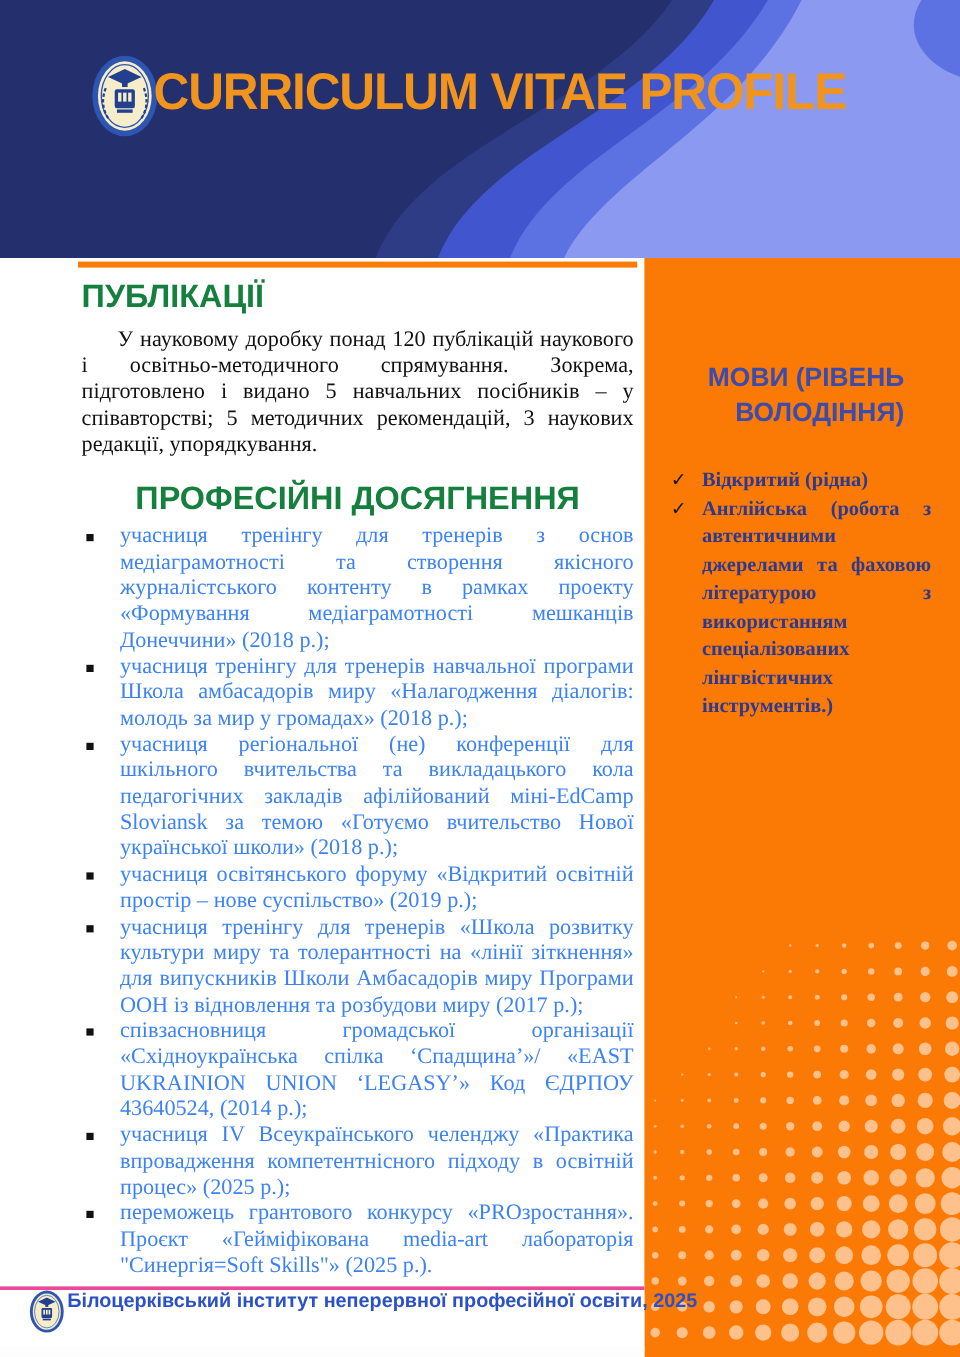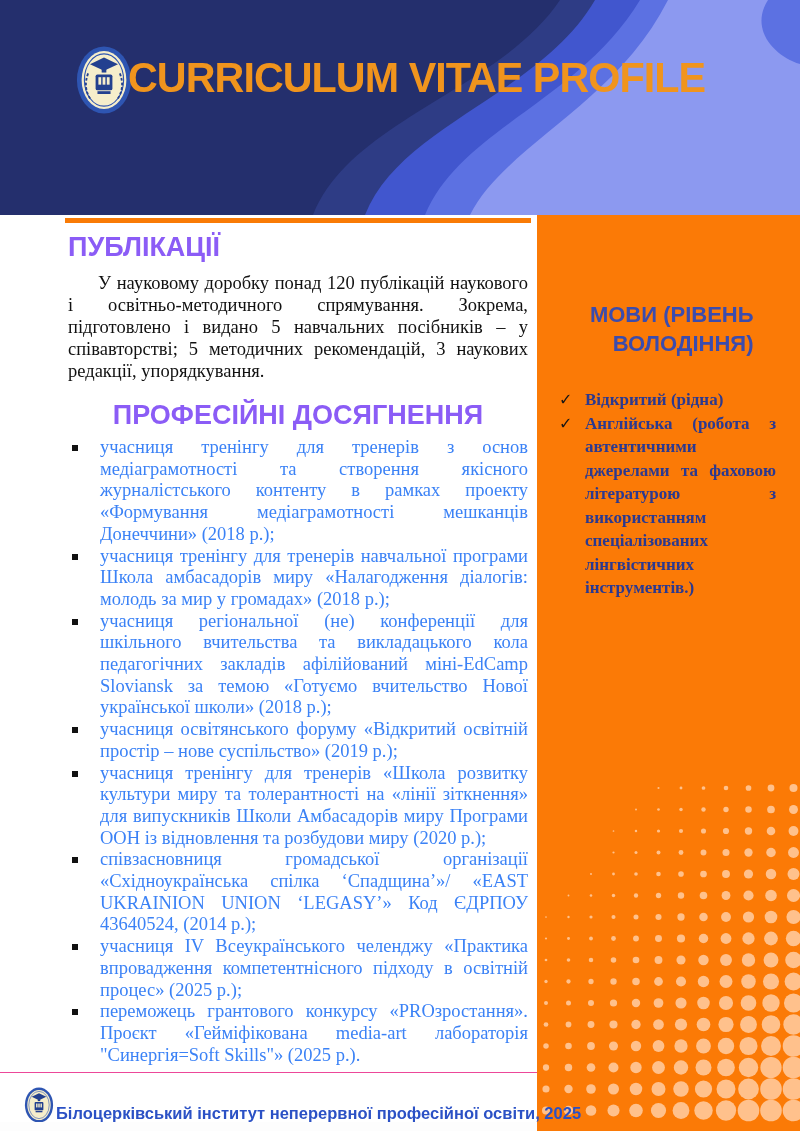--- a/index.html
+++ b/index.html
@@ -13,21 +13,21 @@
   .title{position:absolute;left:128px;top:53px;width:660px;
          font-family:"Liberation Sans",sans-serif;font-weight:800;font-size:43px;
          letter-spacing:-1px;color:#f0941d;white-space:nowrap;
          transform:scaleX(0.96);transform-origin:left center;}
 
   
   .left-col{position:absolute;left:0;top:215px;width:537px;height:916px;background:#ffffff;}
   .accent-rule{position:absolute;left:65px;top:3px;width:466px;height:5px;background:#f97b06;}
   .left-inner{margin:0 9px 0 68px;}
   h2.sec{font-family:"Liberation Sans",sans-serif;font-weight:800;font-size:27px;
-         color:#8b5cf6;margin:0;line-height:32px;letter-spacing:0;}
+         color:#15803d;margin:0;line-height:32px;letter-spacing:0;}
   .sec-pub{padding-top:16px;}
   .sec-ach{margin-top:17px !important;text-align:center;}
   .para{margin:9px 0 0 0;font-size:18.5px;line-height:22px;color:#111;
         text-align:justify;text-indent:30px;}
   ul.ach{list-style:none;margin:6px 0 0 0;padding:0;}
   ul.ach li{position:relative;padding-left:32px;font-size:18.5px;line-height:21.7px;
             color:#3b82f6;text-align:justify;}
   ul.ach li::before{content:"";position:absolute;left:4px;top:8px;width:6px;height:6px;
             background:#111;}
 
@@ -38,22 +38,22 @@
          font-family:"Liberation Sans",sans-serif;font-weight:800;font-size:22px;
          line-height:29px;color:#3b4cad;}
   ul.langs{position:relative;list-style:none;margin:30px 0 0 0;padding:0 24px 0 22px;}
   ul.langs li{position:relative;padding-left:26px;font-weight:bold;font-size:17px;
          line-height:23.5px;color:#2b3990;text-align:justify;}
   .check{position:absolute;left:0;top:0;color:#151515;font-family:"DejaVu Sans",sans-serif;
          font-weight:bold;font-size:16px;}
 
   
   .footer{position:absolute;left:0;top:1072px;width:537px;height:50px;background:#ffffff;
-          border-top:1px solid #ec4899;border-bottom:1px solid #e3e3e6;
-          display:flex;align-items:flex-end;}
+          border-top:3px solid #ec4899;border-bottom:1px solid #e3e3e6;
+          display:flex;align-items:flex-start;}
   .footer .flogo{width:30px;height:36px;margin-left:24px;flex:0 0 auto;}
   .ftext{margin-left:2px;font-family:"Liberation Sans",sans-serif;font-weight:bold;
          font-size:16.5px;color:#2b51c5;white-space:nowrap;}
   .bottom-strip{position:absolute;left:0;top:1122px;width:537px;height:9px;background:#fdfdfd;}
 </style>
 </head>
 <body>
 
 <div class="page">
 
@@ -88,21 +88,21 @@
     <div class="left-inner">
       <h2 class="sec sec-pub">ПУБЛІКАЦІЇ</h2>
       <p class="para">У науковому доробку понад 120 публікацій наукового і освітньо-методичного спрямування. Зокрема, підготовлено і видано 5 навчальних посібників – у співавторстві; 5  методичних рекомендацій, 3 наукових редакції, упорядкування.</p>
 
       <h2 class="sec sec-ach">ПРОФЕСІЙНІ ДОСЯГНЕННЯ</h2>
       <ul class="ach">
         <li>учасниця тренінгу для тренерів з основ медіаграмотності та створення якісного журналістського контенту в рамках проекту «Формування медіаграмотності мешканців Донеччини» (2018 р.);</li>
         <li>учасниця тренінгу для тренерів навчальної програми Школа амбасадорів миру «Налагодження діалогів: молодь за мир у громадах» (2018 р.);</li>
         <li>учасниця регіональної (не) конференції для шкільного вчительства та викладацького кола педагогічних закладів афілійований міні-EdCamp Sloviansk за темою «Готуємо вчительство Нової української школи» (2018 р.);</li>
         <li>учасниця освітянського форуму «Відкритий освітній простір – нове суспільство» (2019 р.);</li>
-        <li>учасниця тренінгу для тренерів «Школа розвитку культури миру та толерантності на «лінії зіткнення» для випускників Школи Амбасадорів миру Програми ООН із відновлення та розбудови миру (2020 р.);</li>
+        <li>учасниця тренінгу для тренерів «Школа розвитку культури миру та толерантності на «лінії зіткнення» для випускників Школи Амбасадорів миру Програми ООН із відновлення та розбудови миру (2017 р.);</li>
         <li>співзасновниця громадської організації «Східноукраїнська спілка ‘Спадщина’»/ «EAST UKRAINION UNION ‘LEGASY’» Код ЄДРПОУ 43640524, (2014 р.);</li>
         <li>учасниця IV Всеукраїнського челенджу «Практика впровадження компетентнісного підходу в освітній процес» (2025 р.);</li>
         <li>переможець грантового конкурсу «PROзростання». Проєкт «Гейміфікована media-art лабораторія "Синергія=Soft Skills"» (2025 р.).</li>
       </ul>
     </div>
   </div>
 
   <div class="panel">
     <svg class="halftone" id="halftone" viewBox="0 0 263 352">
         <circle cx="121.5" cy="9" r="1.05" fill="#ffc18c"></circle>

